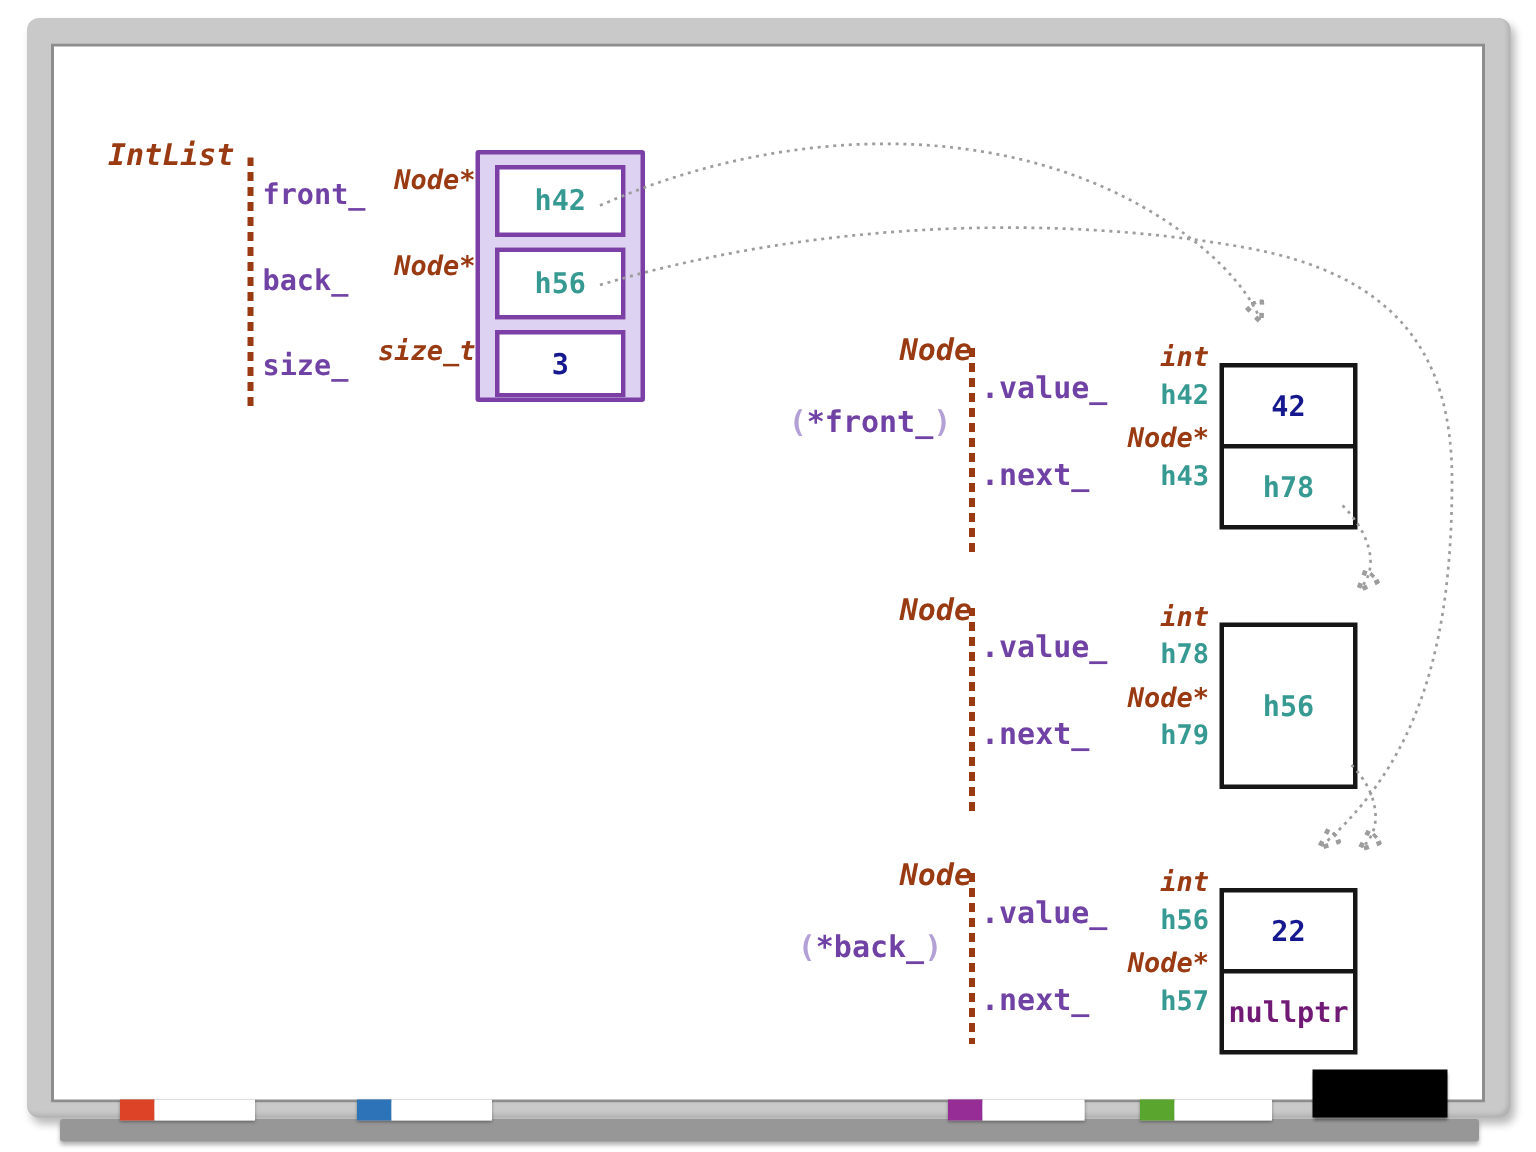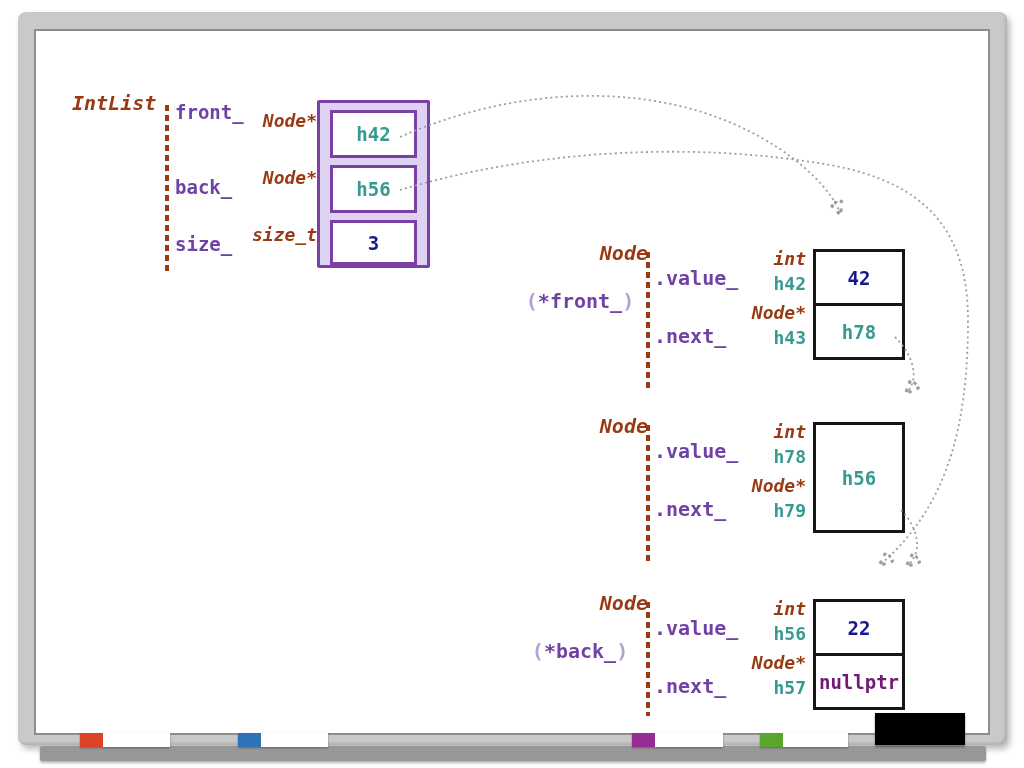--- a/index.html
+++ b/index.html
@@ -32,42 +32,42 @@
   .t-null{color:#701a75;}
   .paren{color:#b3a0d6;}
   .dashline{position:absolute;width:4px;
     background-image:repeating-linear-gradient(to bottom,#993a12 0 6px,transparent 6px 10px);}
 
   
   .il{position:absolute;left:72px;top:92px;width:380px;height:190px;}
   .il-title{left:0;top:0;font-size:20px;}
   .il-dash{left:93px;top:13px;height:167px;}
   .il-name{left:103px;font-size:19px;}
-  .il-n1{top:10px}.il-n2{top:85px}.il-n3{top:142px}
+  .il-n1{top:28px}.il-n2{top:85px}.il-n3{top:142px}
   .il-type{left:128px;width:117px;text-align:right;font-size:18px;}
   .il-t1{top:19px}.il-t2{top:76px}.il-t3{top:133px}
   .il-wrap{position:absolute;left:245px;top:8px;width:107px;height:162px;
            background:#ddd2f1;border:3px solid #7b3fa5;border-radius:2px;}
   .il-box{position:absolute;left:10px;width:81px;background:#ffffff;border:3px solid #7b3fa5;
           display:flex;align-items:center;justify-content:center;font-size:19px;}
   .il-b1{top:7px;height:42px;} .il-b2{top:62px;height:42px;} .il-b3{top:117px;height:39px;}
 
   
-  .ng{position:absolute;left:520px;width:390px;height:152px;margin-top:20px;}
+  .ng{position:absolute;left:520px;width:390px;height:152px;}
   .ng1{top:222px}.ng2{top:395px}.ng3{top:572px}
   .ng-title{left:0;top:0;width:128px;text-align:right;font-size:20px;}
   .ng-dash{left:126px;top:10px;height:138px;}
   .ng3 .ng-dash{height:114px;}
   .ng-alias{left:-8px;top:48px;width:136px;text-align:center;font-size:20px;}
   .ng-name{left:134px;font-size:20px;}
   .ng-rn1{top:25px}.ng-rn2{top:83px}
   .ng-col{left:180px;width:106px;}
   .ng-t1{top:7px;font-size:18px}.ng-a1{top:32px;font-size:18px}
   .ng-t2{top:61px;font-size:18px}.ng-a2{top:86px;font-size:18px}
-  .ng-box{position:absolute;left:293px;top:7px;width:86px;height:105px;background:#ffffff;
+  .ng-box{position:absolute;left:293px;top:20px;width:86px;height:105px;background:#ffffff;
           border:3px solid #161616;display:flex;flex-direction:column;}
   .ng-cell{flex:1;display:flex;align-items:center;justify-content:center;font-size:19px;}
   .ng-cell.top{border-bottom:3px solid #161616;}
 
   
   .arrows{position:absolute;left:0;top:0;pointer-events:none;}
   .arrows path{fill:none;stroke:#9d9d9d;stroke-width:1.8;stroke-dasharray:2 3.2;}
 </style>
 </head>
 <body>

